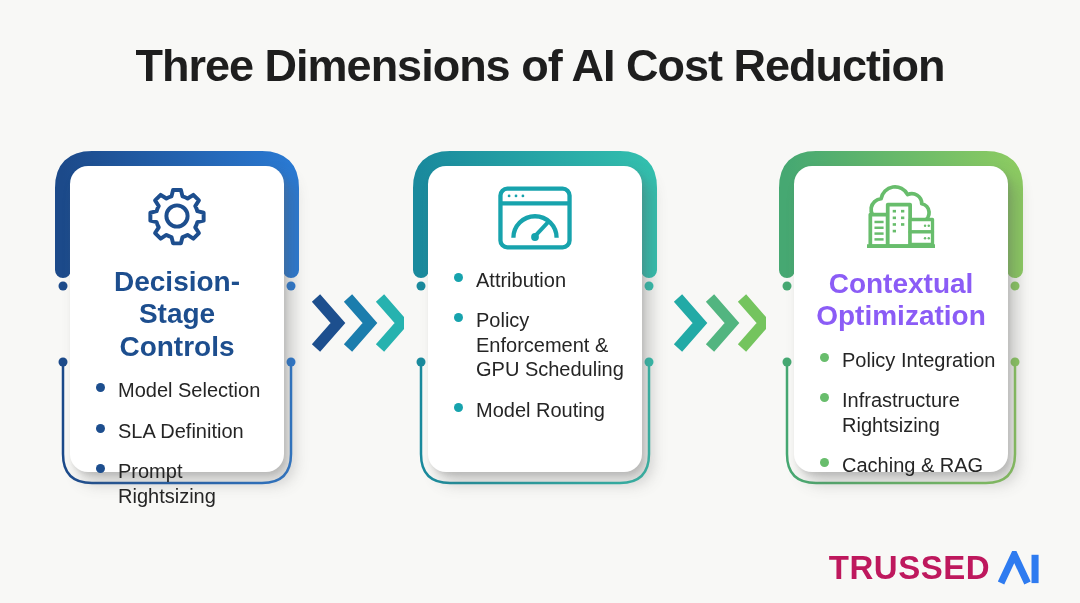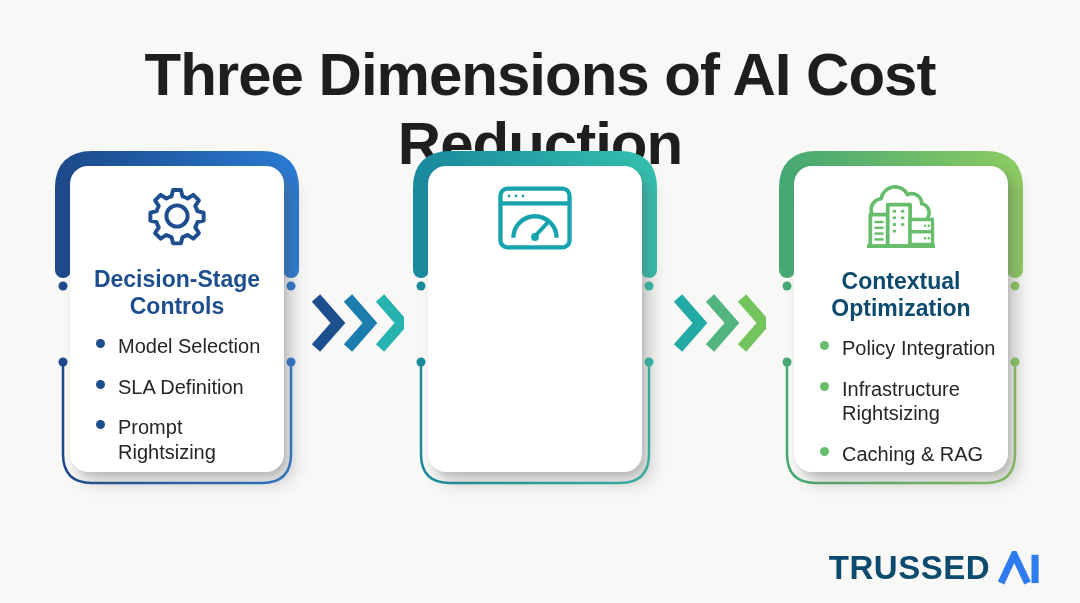--- a/index.html
+++ b/index.html
@@ -1,41 +1,41 @@
 <!DOCTYPE html>
 <html><head>
 <meta charset="utf-8">
 <style>
   * { margin:0; padding:0; box-sizing:border-box; }
   html,body { width:1080px; height:603px; }
   body { font-family:"Liberation Sans","DejaVu Sans",sans-serif; background:#f8f8f6; position:relative; overflow:hidden; }
   .stage { position:absolute; inset:0; }
 
   .main-title { position:absolute; top:40px; left:0; width:100%; text-align:center;
-    font-size:60px; font-weight:800; letter-spacing:-1px; color:#1e1e1e; }
+    font-size:45px; font-weight:800; letter-spacing:-1px; color:#1e1e1e; }
 
   .card { position:absolute; top:146px; width:254px; height:348px; }
   .card .frame { position:absolute; inset:0; }
   .inner { position:absolute; left:20px; top:20px; width:214px; height:306px;
     background:#ffffff; border-radius:18px;
     box-shadow:9px 11px 16px rgba(90,90,90,.30), 2px 3px 4px rgba(120,120,120,.18);
     display:flex; flex-direction:column; align-items:center; }
   .icon-wrap { margin-top:17px; height:70px; display:flex; align-items:center; justify-content:center; }
-  .card-title { margin-top:17px; font-size:23px; font-weight:bold; line-height:1.16;
+  .card-title { margin-top:17px; font-size:28px; font-weight:bold; line-height:1.16;
     text-align:center; max-width:185px; }
   .bullets { list-style:none; margin-top:15px; width:100%; padding:0 10px 0 26px; }
   .bullets li { display:flex; align-items:flex-start; margin-bottom:16px;
     font-size:20px; line-height:1.22; color:#252525; }
   .bullets .dot { flex:0 0 auto; width:9px; height:9px; border-radius:50%; margin:5px 13px 0 0; }
 
   .arrow-group { position:absolute; top:293px; width:96px; height:60px; }
   .g1 { left:308px; } .g2 { left:670px; }
 
   .logo { position:absolute; right:38px; bottom:16px; display:flex; align-items:center; gap:6px; }
-  .logo-text { font-size:33px; font-weight:800; letter-spacing:0.5px; color:#0c4a6e; }
+  .logo-text { font-size:33px; font-weight:800; letter-spacing:0.5px; color:#be185d; }
 </style>
 </head>
 <body>
 
 <div class="stage">
 
   <h1 class="main-title">Three Dimensions of AI Cost Reduction</h1>
 
   <div class="card" style="left:50px">
     <svg class="frame" viewBox="0 0 254 348">
@@ -104,20 +104,34 @@
           <rect x="4" y="4" width="80" height="68" rx="8"></rect>
           <line x1="4" y1="21" x2="84" y2="21"></line>
           <circle cx="14" cy="12.5" r="1.6" fill="currentColor" stroke="none"></circle>
           <circle cx="22" cy="12.5" r="1.6" fill="currentColor" stroke="none"></circle>
           <circle cx="30" cy="12.5" r="1.6" fill="currentColor" stroke="none"></circle>
           <path d="M19 61 A25 25 0 1 1 69 61"></path>
           <line x1="44" y1="59" x2="60" y2="42" stroke-width="4.5"></line>
           <circle cx="44" cy="60" r="4.5" fill="currentColor" stroke="none"></circle>
         </svg>
       </div>
+      <ul class="bullets">
+        <li>
+            <span class="dot" style="background-color: rgb(23, 163, 173);"></span>
+            <span>Attribution</span>
+          </li>
+        <li>
+            <span class="dot" style="background-color: rgb(23, 163, 173);"></span>
+            <span>Policy Enforcement &amp; GPU Scheduling</span>
+          </li>
+        <li>
+            <span class="dot" style="background-color: rgb(23, 163, 173);"></span>
+            <span>Model Routing</span>
+          </li>
+      </ul>
     </div>
   </div>
 
   <svg class="arrow-group g2" viewBox="0 0 96 60">
     <polyline points="8,5 30,30 8,55" fill="none" stroke-width="11" stroke="#22aaa6"></polyline>
     <polyline points="40,5 62,30 40,55" fill="none" stroke-width="11" stroke="#52b580"></polyline>
     <polyline points="72,5 94,30 72,55" fill="none" stroke-width="11" stroke="#74c45e"></polyline>
   </svg>
 
   <div class="card" style="left:774px">
@@ -156,21 +170,21 @@
               <line x1="46" y1="50" x2="50" y2="50"></line>
             <line x1="36" y1="58" x2="40" y2="58"></line>
           </g>
           <circle cx="75" cy="51.5" r="1.5" fill="currentColor" stroke="none"></circle>
           <circle cx="79.5" cy="51.5" r="1.5" fill="currentColor" stroke="none"></circle>
           <circle cx="75" cy="66.5" r="1.5" fill="currentColor" stroke="none"></circle>
           <circle cx="79.5" cy="66.5" r="1.5" fill="currentColor" stroke="none"></circle>
           <line x1="5" y1="76" x2="87" y2="76"></line>
         </svg>
       </div>
-      <h3 class="card-title" style="color: #0c4a6e;">Contextual Optimization</h3>
+      <h3 class="card-title" style="color: #8b5cf6;">Contextual Optimization</h3>
       <ul class="bullets">
         <li>
             <span class="dot" style="background-color: rgb(104, 189, 108);"></span>
             <span>Policy Integration</span>
           </li>
         <li>
             <span class="dot" style="background-color: rgb(104, 189, 108);"></span>
             <span>Infrastructure Rightsizing</span>
           </li>
         <li>

